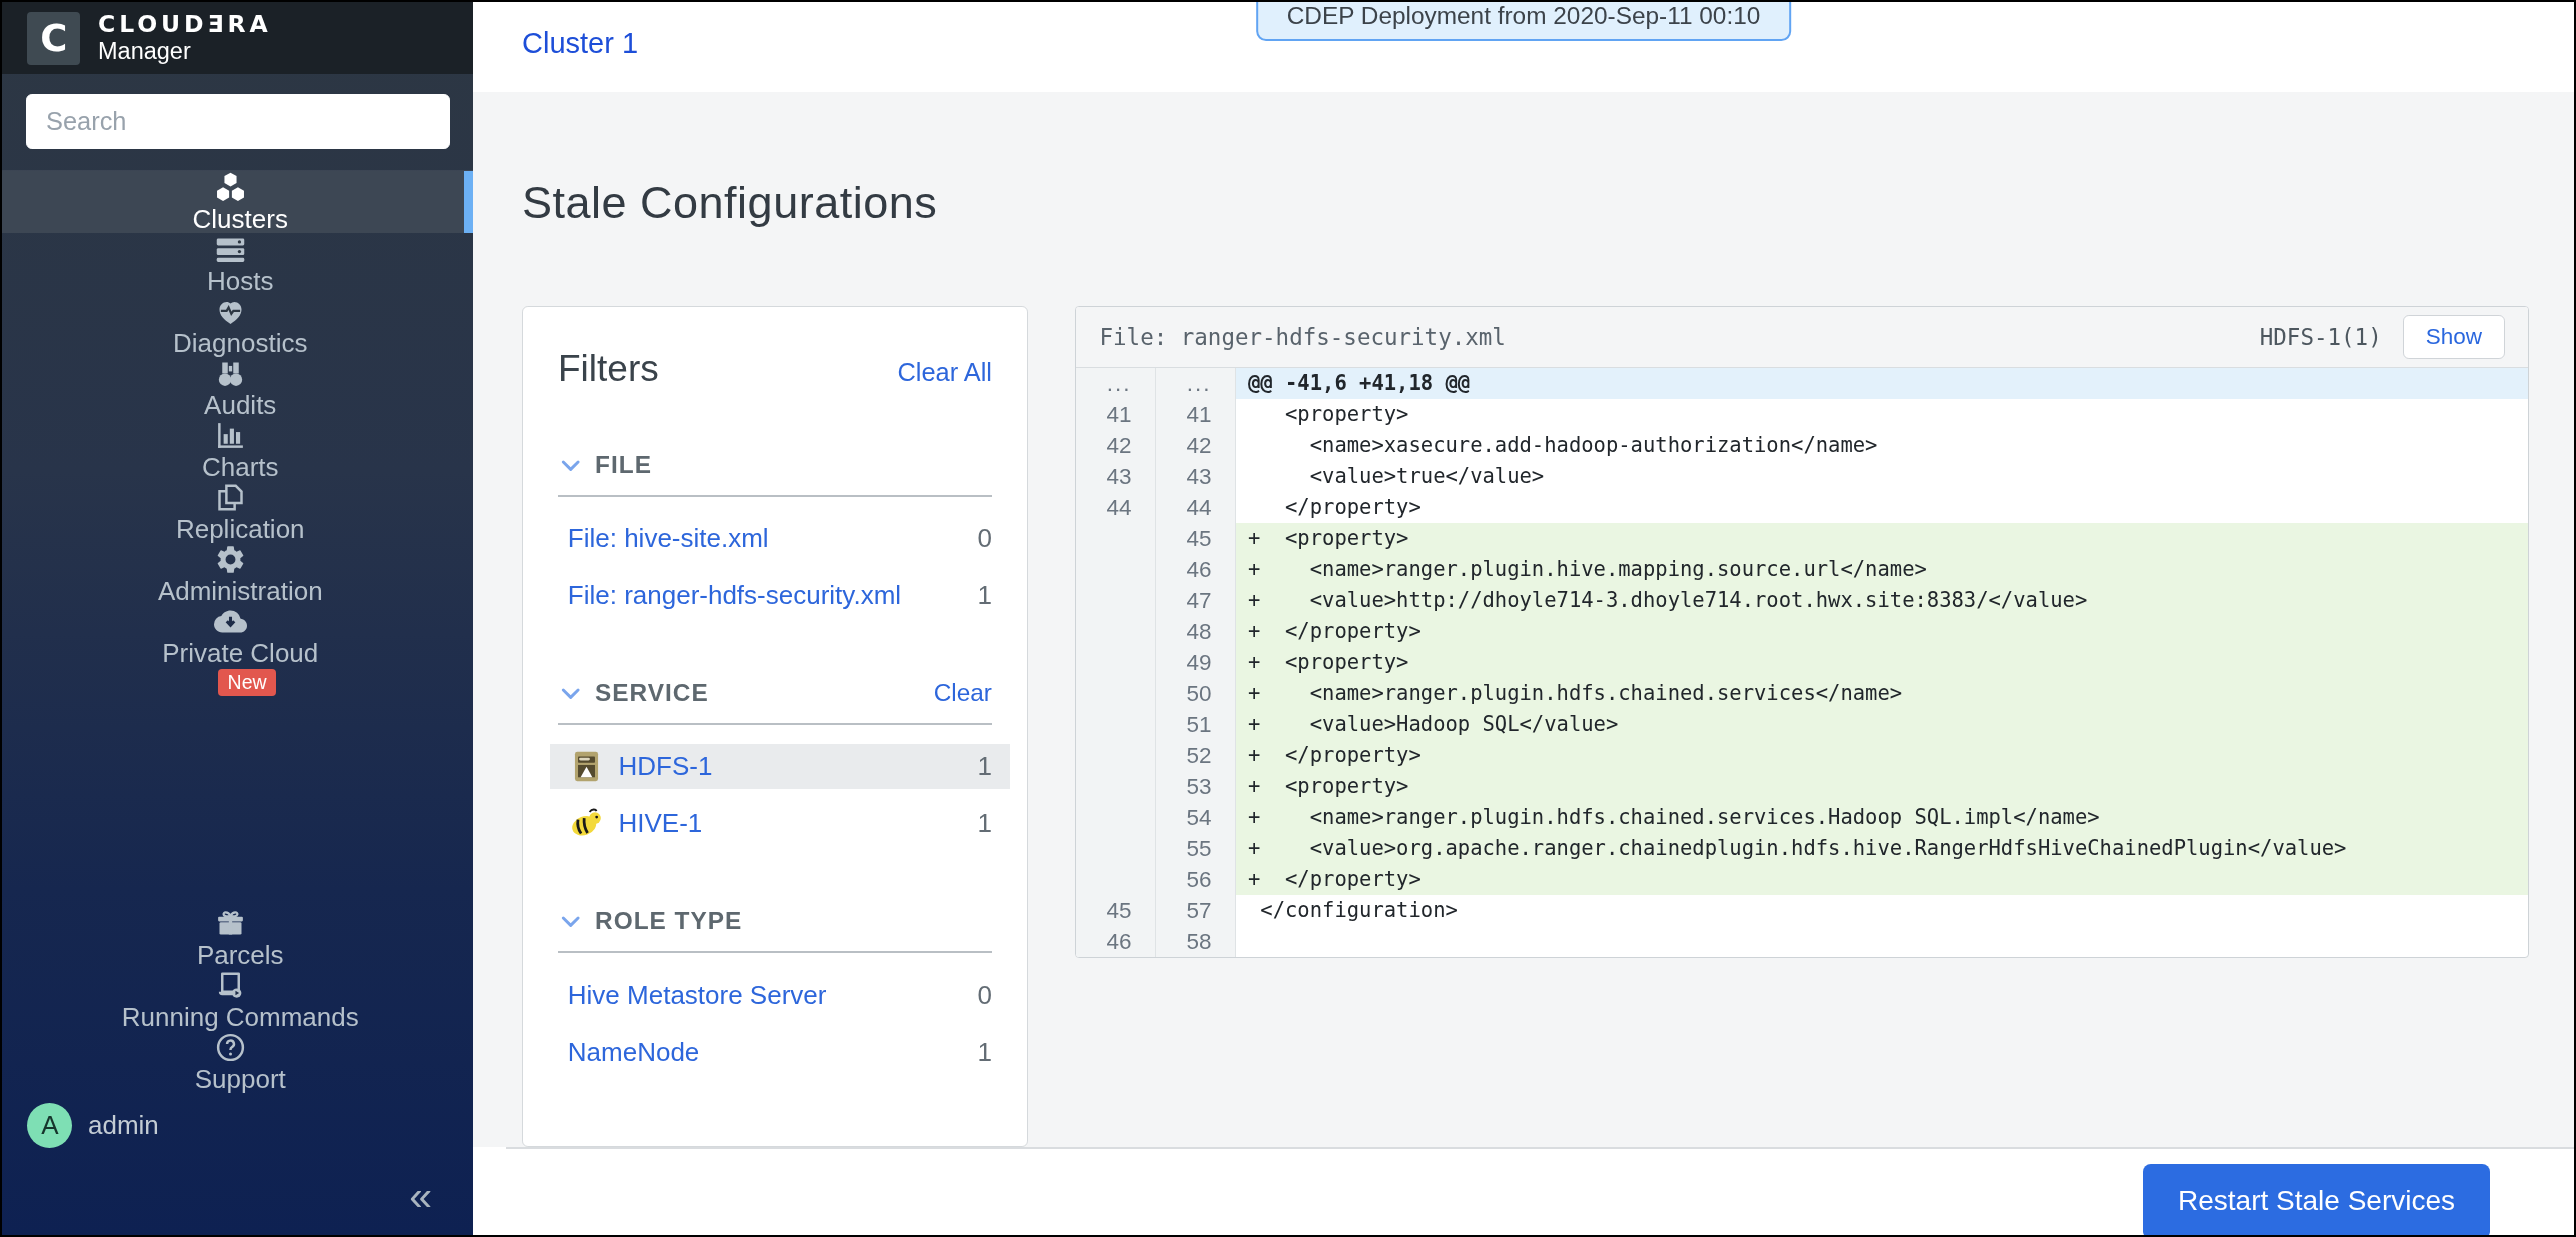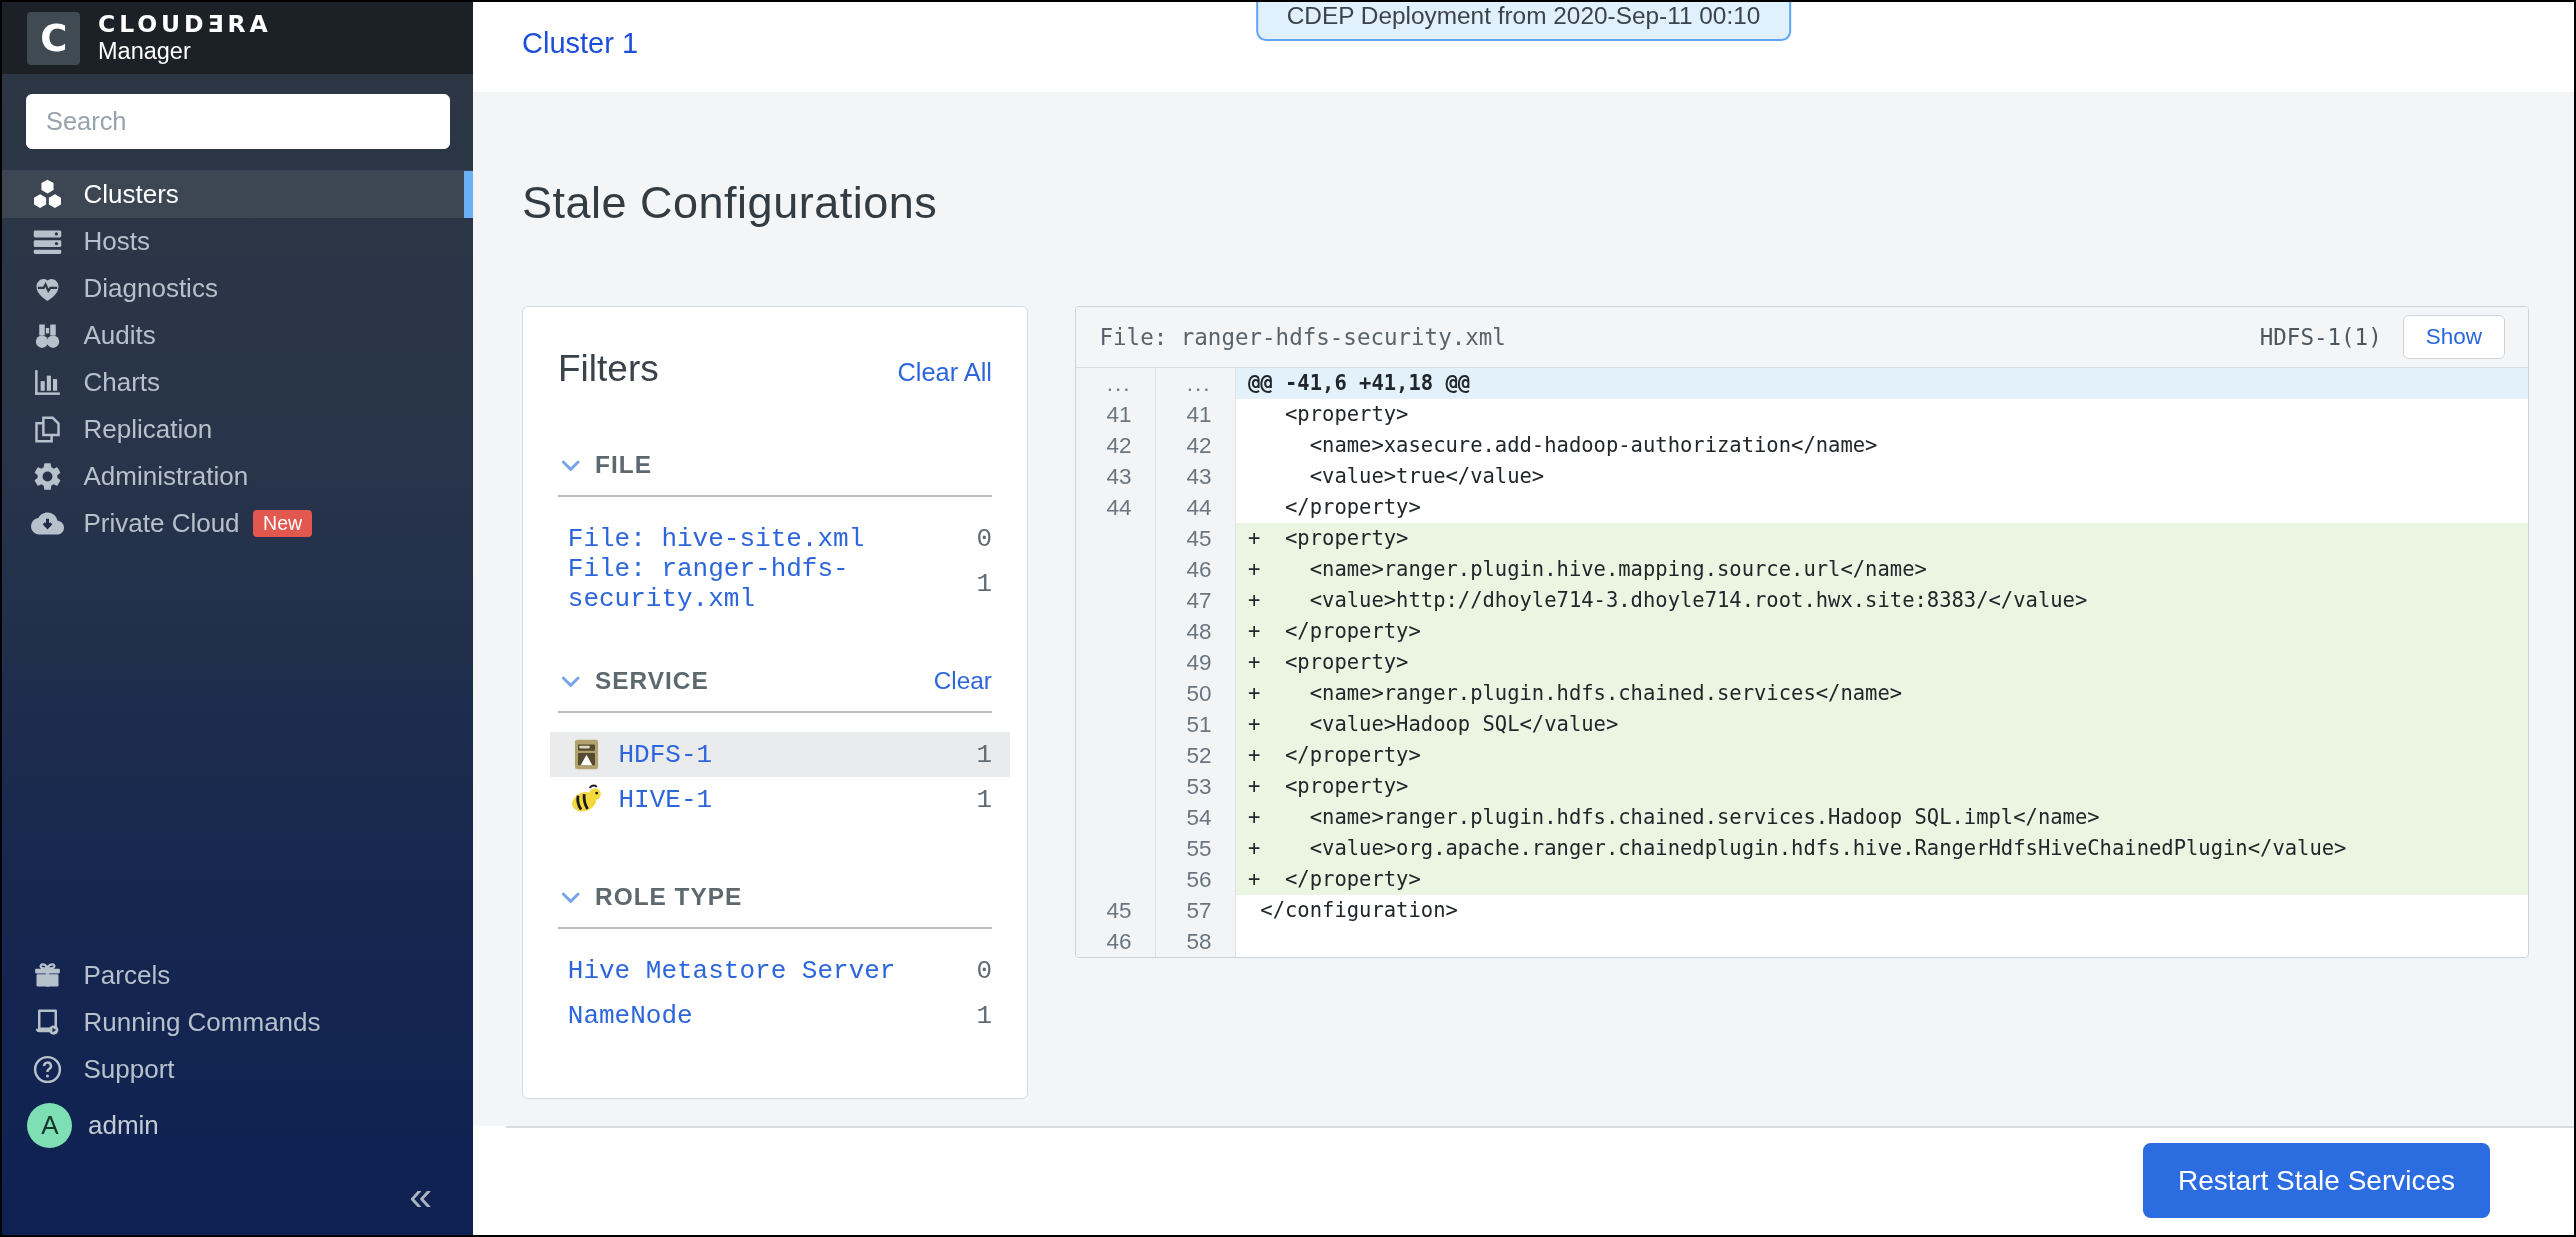--- a/index.html
+++ b/index.html
@@ -17,21 +17,21 @@
   }
   .side-header{height:72px;flex:0 0 72px;background:#1b2127;display:flex;align-items:center;padding-left:25.4px;}
   .logo-box{width:53px;height:53px;background:#3f4a52;border-radius:3.9px;display:flex;align-items:center;justify-content:center;margin-right:17.6px;}
   .logo-c{color:#fff;font-size:37px;font-weight:bold;font-family:"DejaVu Sans",sans-serif;line-height:1;}
   .brand-name{color:#fff;font-weight:bold;font-size:23.5px;letter-spacing:3.9px;line-height:1.15;font-family:"DejaVu Sans","Liberation Sans",sans-serif;}
   .brand-product{color:#fff;font-size:23.5px;}
   .search-wrap{padding:19.5px 23.5px 21.5px;}
   .search-input{width:100%;height:55px;border-radius:5.9px;border:1px solid #fff;background:#fff;font-size:25.4px;padding:0 19.5px;color:#333;font-family:inherit;}
   .search-input::placeholder{color:#98a2ac;}
   .nav{border-top:1px solid rgba(255,255,255,0.08);}
-  .nav-item{height:47px;display:flex;align-items:center;padding:0 23.5px 0 29px;font-size:26px;color:#b6c1cb;position:relative;cursor:pointer;}
+  .nav-item{height:62px;display:flex;align-items:center;padding:0 23.5px 0 29px;font-size:26px;color:#b6c1cb;position:relative;cursor:pointer;flex-direction:column;}
   .nav-item.selected{background:#3d4754;color:#fff;}
   .nav-item.selected::after{content:'';position:absolute;right:0;top:0;bottom:0;width:8.8px;background:#6cb0f4;}
   .nav-icon{width:33px;height:33px;margin-right:19.5px;display:flex;flex:0 0 33px;}
   .nav-icon svg{width:33px;height:33px;}
   .new-badge{background:#e2574e;color:#fff;font-size:19.5px;border-radius:3.9px;padding:3.9px 9.8px;margin-left:13.7px;line-height:1;}
   .side-bottom{margin-top:auto;}
   .user-row{height:64px;display:flex;align-items:center;padding:0 23.5px 0 25.4px;font-size:26px;color:#c3ccd4;cursor:pointer;}
   .avatar{width:45px;height:45px;border-radius:50%;background:#7edfb4;color:#16352c;display:flex;align-items:center;justify-content:center;font-size:26px;margin-right:15.6px;flex:0 0 45px;}
   .collapse-row{height:78px;display:flex;justify-content:flex-end;align-items:center;padding-right:41px;}
   .collapse-glyph{font-size:41px;color:#a9b4bf;cursor:pointer;line-height:1;}
@@ -49,21 +49,21 @@
   .link{color:#2d66db;cursor:pointer;text-decoration:none;}
   .clear-all{font-size:25.4px;margin-top:9.8px;}
   .f-section{margin-top:61px;}
   .f-section-head{display:flex;align-items:center;}
   .chev{width:25.4px;height:25.4px;margin-right:11.7px;display:flex;cursor:pointer;}
   .chev svg{width:25.4px;height:25.4px;}
   .f-section-label{font-size:24.4px;font-weight:bold;color:#5e686f;letter-spacing:1px;flex:1;}
   .f-clear{font-size:24.4px;}
   .f-divider{border-bottom:2px solid #b9bfc4;margin-top:15.6px;}
   .f-items{margin-top:19.5px;padding-left:9.8px;}
-  .f-item{display:flex;align-items:center;height:45px;padding:0 17.6px;margin:0 -17.6px;font-size:26px;font-family:Liberation Mono, monospace;}
+  .f-item{display:flex;align-items:center;height:45px;padding:0 17.6px;margin:12px -17.6px;font-size:26px;}
   .f-item.selected{background:#e9ebed;}
   .f-item .f-label{flex:1;}
   .svc-icon{width:37px;height:37px;margin-right:13.7px;display:flex;flex:0 0 37px;}
   .svc-icon svg{width:37px;height:37px;}
   .f-count{color:#636c74;}
   
   .diff-panel{flex:1;background:#fff;border:1px solid #ced3d7;border-radius:3.9px;overflow:hidden;align-self:flex-start;}
   .diff-header{background:#f4f5f6;border-bottom:1px solid #d9dde0;height:61px;display:flex;align-items:center;padding:0 23.5px;font-family:"DejaVu Sans Mono",monospace;font-size:22.5px;color:#59636c;}
   .diff-file{flex:1;}
   .diff-scope{margin-right:21.5px;color:#4d575f;}

